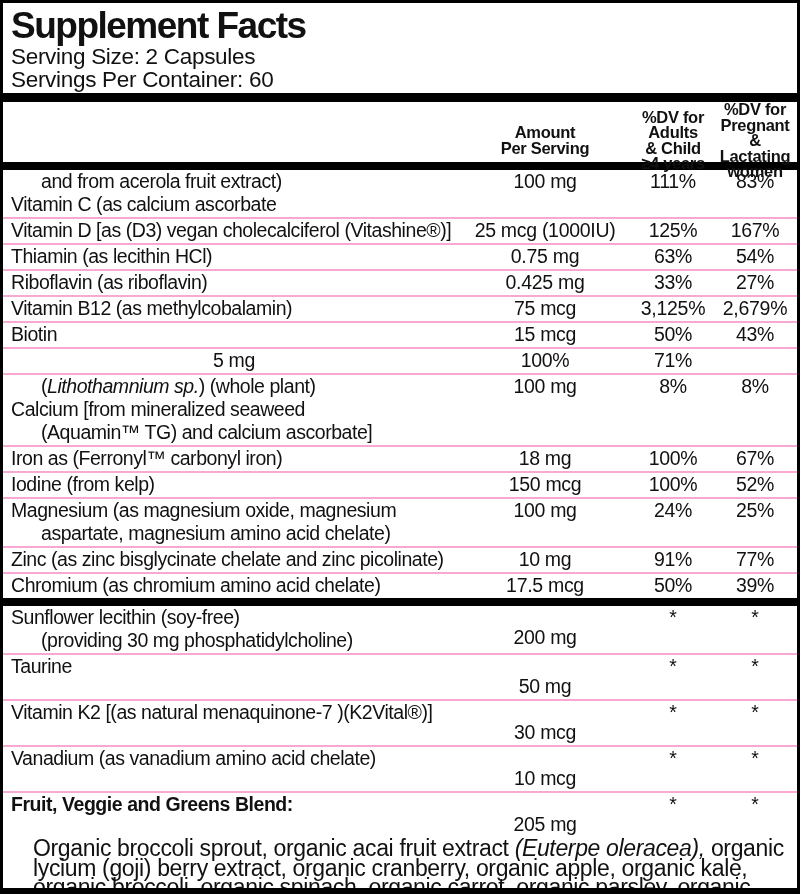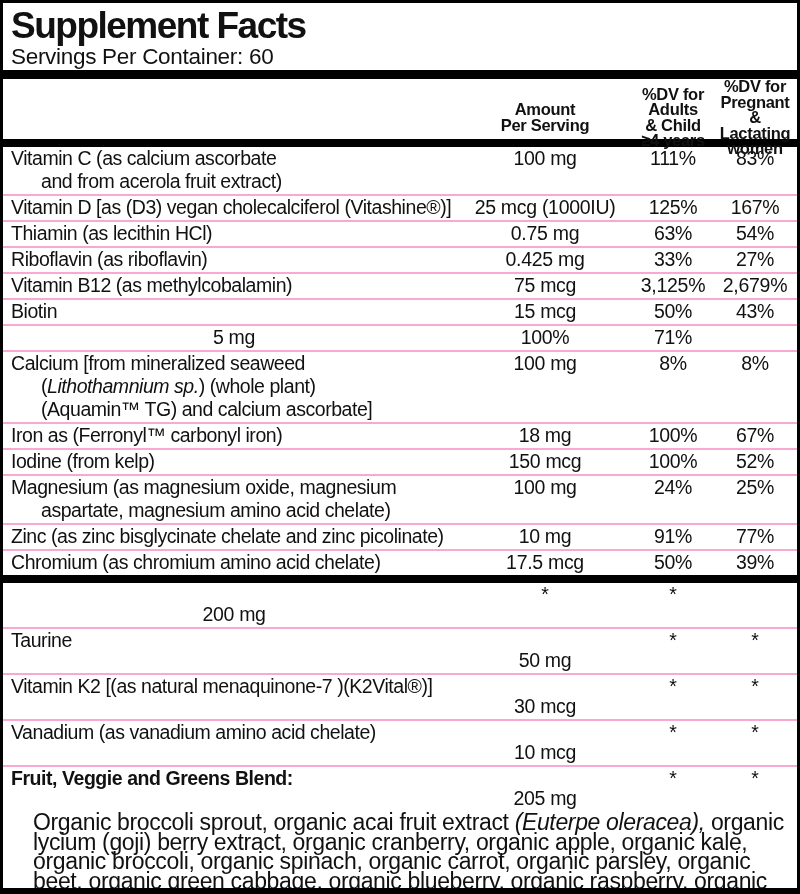--- a/index.html
+++ b/index.html
@@ -81,20 +81,21 @@
     letter-spacing: -0.2px;
     padding: 3px 8px;
   }
 </style>
 </head>
 <body>
 
 <div class="label">
   <div class="head">
     <h1 class="title">Supplement Facts</h1>
+    <div class="sv">Serving Size: 2 Capsules</div>
     <div class="sv">Servings Per Container: 60</div>
   </div>
 
   <div class="bar" style="height:9px"></div>
 
   <div class="cols grid">
     <div class="c-name"></div>
     <div class="c-amt ch">Amount
 Per Serving</div>
     <div class="c-dv ch">%DV for
@@ -107,22 +108,22 @@
 women</div>
   </div>
 
   <div class="bar"></div>
 
   <div id="sections">
       <div class="section sec-0">
         <div class="row first">
           <div class="rline grid">
             <div class="c-name">
+              <div class="nl cont"><span>and from acerola fruit extract)</span></div>
               <div class="nl"><span>Vitamin C (as calcium ascorbate</span></div>
-              <div class="nl cont"><span>and from acerola fruit extract)</span></div>
             </div>
             <div class="c-amt val">100 mg</div>
             <div class="c-dv val">111%</div>
             <div class="c-dv2 val">83%</div>
           </div>
         </div>
         <div class="row">
           <div class="rline grid">
             <div class="c-name">
               <div class="nl"><span>Vitamin D [as (D3) vegan cholecalciferol (Vitashine®)]</span></div>
@@ -175,22 +176,22 @@
         <div class="row">
           <div class="rline grid">
             <div class="c-amt val">5 mg</div>
             <div class="c-dv val">100%</div>
             <div class="c-dv2 val">71%</div>
           </div>
         </div>
         <div class="row">
           <div class="rline grid">
             <div class="c-name">
+              <div class="nl cont"><span>(</span><span style="font-style: italic;">Lithothamnium sp.</span><span>) (whole plant)</span></div>
               <div class="nl"><span>Calcium [from mineralized seaweed</span></div>
-              <div class="nl cont"><span>(</span><span style="font-style: italic;">Lithothamnium sp.</span><span>) (whole plant)</span></div>
               <div class="nl cont"><span>(Aquamin™ TG) and calcium ascorbate]</span></div>
             </div>
             <div class="c-amt val">100 mg</div>
             <div class="c-dv val">8%</div>
             <div class="c-dv2 val">8%</div>
           </div>
         </div>
         <div class="row">
           <div class="rline grid">
             <div class="c-name">
@@ -239,20 +240,24 @@
             </div>
             <div class="c-amt val">17.5 mcg</div>
             <div class="c-dv val">50%</div>
             <div class="c-dv2 val">39%</div>
           </div>
         </div>
       </div>
       <div class="section sec-1">
         <div class="row first">
           <div class="rline grid">
+            <div class="c-name">
+              <div class="nl"><span>Sunflower lecithin (soy-free)</span></div>
+              <div class="nl cont"><span>(providing 30 mg phosphatidylcholine)</span></div>
+            </div>
             <div class="c-amt val">200 mg</div>
             <div class="c-dv val">*</div>
             <div class="c-dv2 val">*</div>
           </div>
         </div>
         <div class="row">
           <div class="rline grid">
             <div class="c-name">
               <div class="nl"><span>Taurine</span></div>
             </div>

